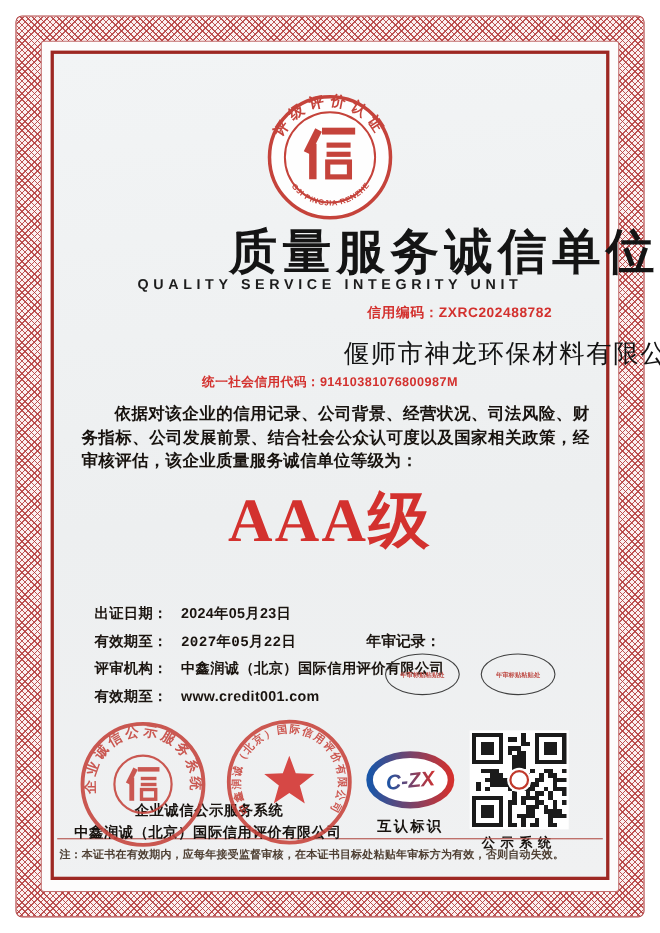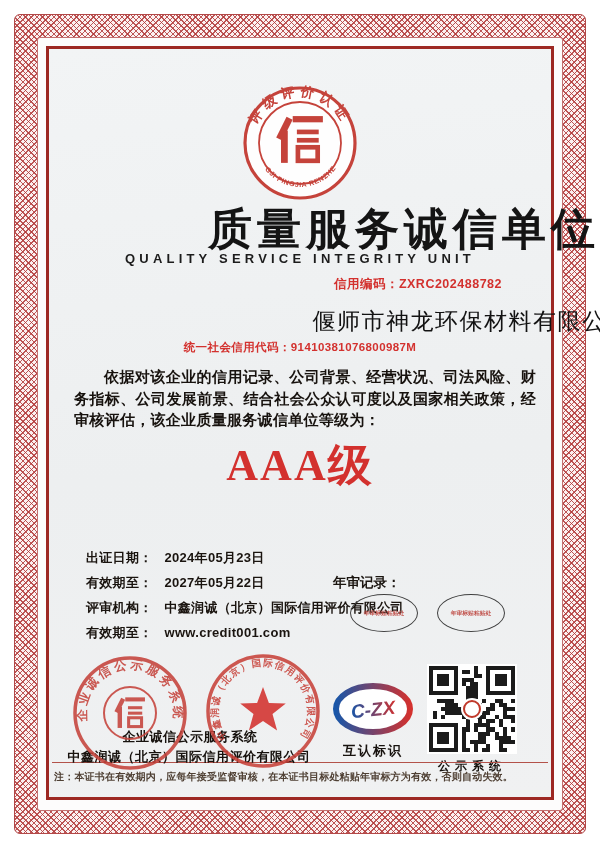--- a/index.html
+++ b/index.html
@@ -50,21 +50,21 @@
     font-size:11.5px; font-weight:700; color:#d3312e; letter-spacing:.4px;
   }
   .body-text {
     position:absolute; top:366px; left:74px; right:64px;
     font-size:15px; font-weight:800; color:#17120e; line-height:21.5px;
     text-align:justify; text-indent:2em; letter-spacing:.3px;
   }
   .grade {
     position:absolute; top:436px; left:0; width:100%; text-align:center;
     font-family:"Liberation Serif", serif;
-    font-size:44px; font-weight:900; color:#d3312e; letter-spacing:2px;
+    font-size:56px; font-weight:900; color:#d3312e; letter-spacing:2px;
   }
 
   .detail-row { position:absolute; left:86px; font-size:13px; font-weight:800; color:#1a140f; letter-spacing:.3px; }
   .detail-row .lbl { margin-right:12px; }
   .annual-label { position:absolute; left:333px; top:574px; font-size:13.5px; font-weight:800; color:#1a140f; }
   .sticker-ellipse {
     position:absolute; top:594px; width:68px; height:38px;
     border:1.5px solid #3f3f3f; border-radius:50%;
     display:flex; align-items:center; justify-content:center;
   }
@@ -130,21 +130,21 @@
     <span>统一社会信用代码：</span><span>91410381076800987M</span>
   </div>
 
   <p class="body-text">依据对该企业的信用记录、公司背景、经营状况、司法风险、财务指标、公司发展前景、结合社会公众认可度以及国家相关政策，经审核评估，该企业质量服务诚信单位等级为：</p>
 
   <div class="grade">AAA级</div>
 
   <div class="detail-row" style="top:549px;">
     <span class="lbl">出证日期：</span><span>2024年05月23日</span>
   </div>
-  <div class="detail-row" style="top:574px;">
+  <div class="detail-row" style="top:574px;font-family:Liberation Mono, monospace;">
     <span class="lbl">有效期至：</span><span>2027年05月22日</span>
   </div>
   <div class="detail-row" style="top:599px;text-align:right;">
     <span class="lbl">评审机构：</span><span>中鑫润诚（北京）国际信用评价有限公司</span>
   </div>
   <div class="detail-row" style="top:624px;">
     <span class="lbl">有效期至：</span><span>www.credit001.com</span>
   </div>
 
   <div class="annual-label">年审记录：</div>

